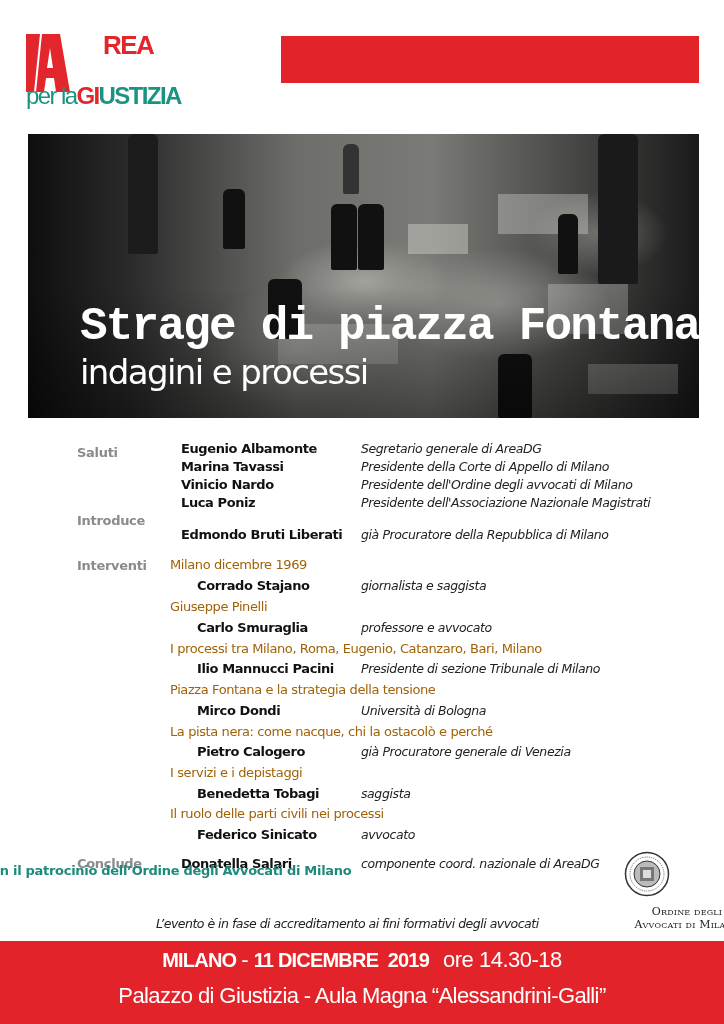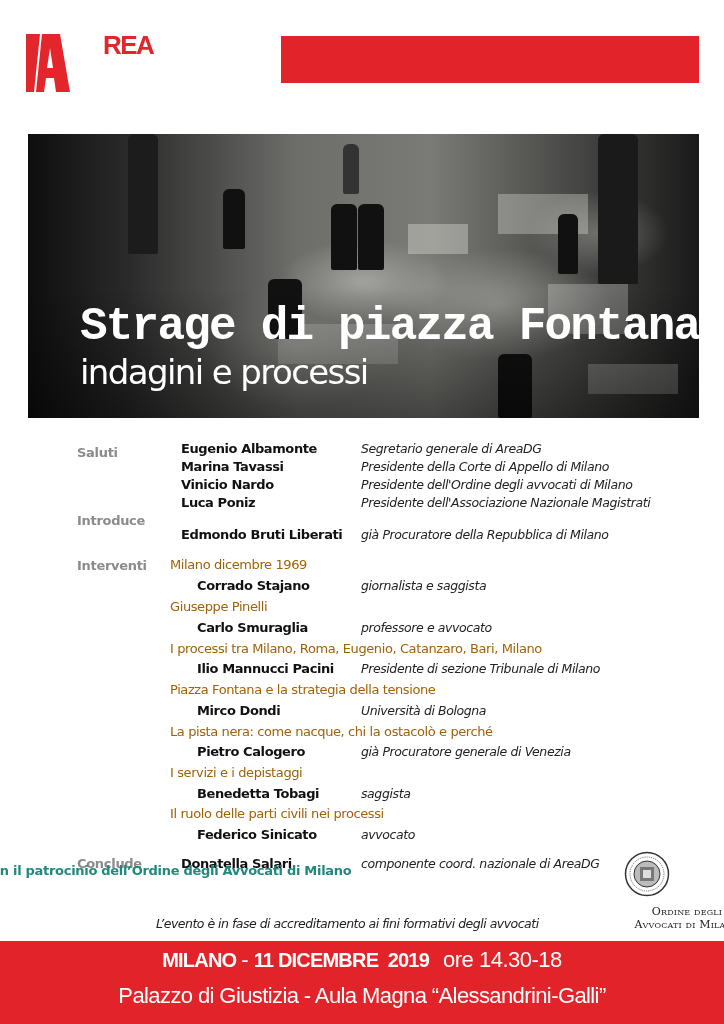--- a/index.html
+++ b/index.html
@@ -57,20 +57,21 @@
 <body>
 
 <div class="abs logo">
   <svg class="bigA" viewBox="0 0 44 58">
     <polygon points="0,0 14,0 14,58 0,58" fill="#e2262b"></polygon>
     <polygon points="14,0 34,0 44,58 30,58 28,44 20,44 18,58 14,58" fill="#e2262b"></polygon>
     <polygon points="21,34 27,34 24,14" fill="#ffffff"></polygon>
     <polygon points="8,58 14,0 16,0 10,58" fill="#ffffff"></polygon>
   </svg>
   <div class="w1"><span>REA</span></div>
+  <div class="w3"><span>per la</span><span class="gi">GI</span><b>USTIZIA</b></div>
 </div>
 
 <div class="abs redbar"></div>
 
 <div class="abs photo">
   <div class="debris" style="left:380px;top:90px;width:60px;height:30px;opacity:.5;"></div>
   <div class="debris" style="left:470px;top:60px;width:90px;height:40px;opacity:.45;"></div>
   <div class="debris" style="left:520px;top:150px;width:80px;height:50px;opacity:.4;"></div>
   <div class="debris" style="left:250px;top:190px;width:120px;height:40px;opacity:.35;"></div>
   <div class="debris" style="left:560px;top:230px;width:90px;height:30px;opacity:.4;"></div>

